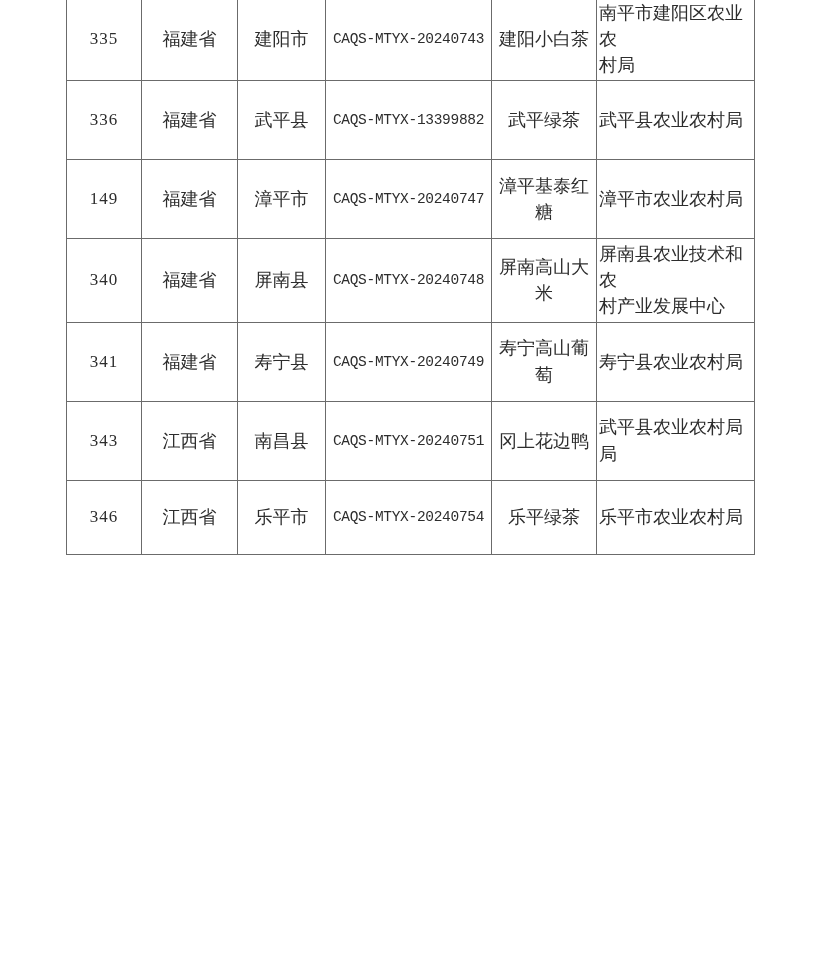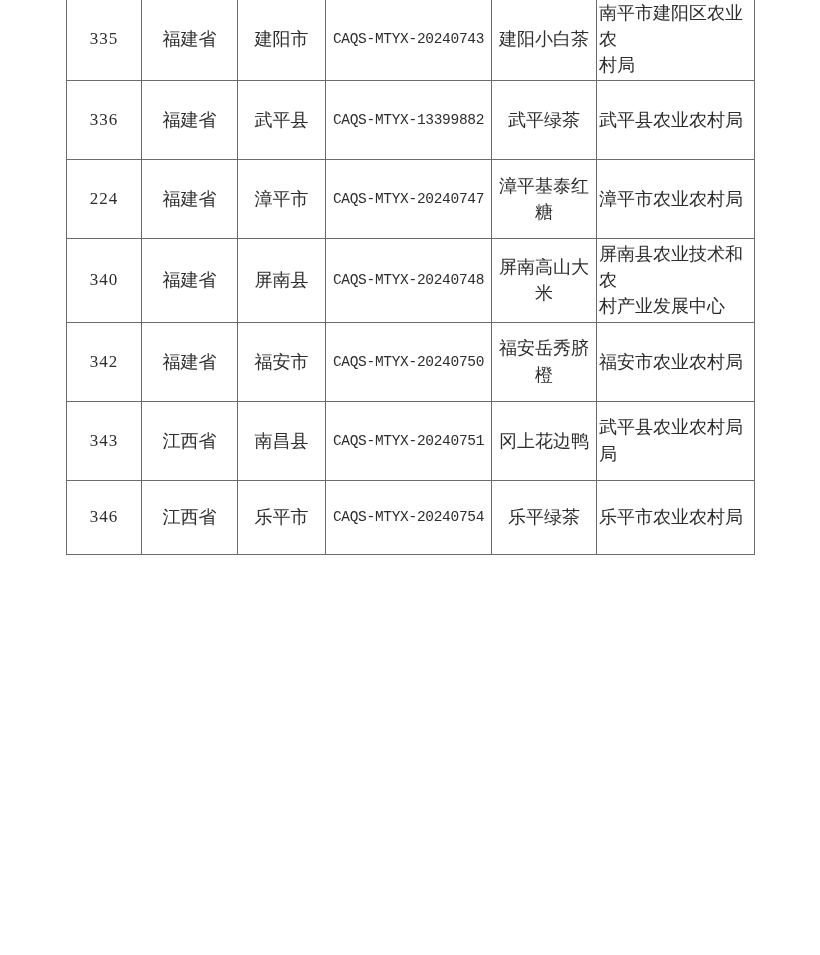--- a/index.html
+++ b/index.html
@@ -70,47 +70,47 @@
     <td class="col-prov cn">福建省</td>
     <td class="col-city cn">武平县</td>
     <td class="col-code">CAQS-MTYX-13399882</td>
     <td class="col-prod cn">武平绿茶</td>
     <td class="col-auth cn pre">武平县农业农村局</td>
   </tr>
 
 
 
   <tr>
-    <td class="col-no">224</td>
+    <td class="col-no">149</td>
     <td class="col-prov cn">福建省</td>
     <td class="col-city cn">漳平市</td>
     <td class="col-code">CAQS-MTYX-20240747</td>
     <td class="col-prod cn">漳平基泰红糖</td>
     <td class="col-auth cn pre">漳平市农业农村局</td>
   </tr>
 
   <tr>
     <td class="col-no">340</td>
     <td class="col-prov cn">福建省</td>
     <td class="col-city cn">屏南县</td>
     <td class="col-code">CAQS-MTYX-20240748</td>
     <td class="col-prod cn">屏南高山大米</td>
     <td class="col-auth cn pre">屏南县农业技术和农
 村产业发展中心</td>
   </tr>
 
+  <tr>
+    <td class="col-no">341</td>
+    <td class="col-prov cn">福建省</td>
+    <td class="col-city cn">寿宁县</td>
+    <td class="col-code">CAQS-MTYX-20240749</td>
+    <td class="col-prod cn">寿宁高山葡萄</td>
+    <td class="col-auth cn pre">寿宁县农业农村局</td>
+  </tr>
 
-  <tr>
-    <td class="col-no">342</td>
-    <td class="col-prov cn">福建省</td>
-    <td class="col-city cn">福安市</td>
-    <td class="col-code">CAQS-MTYX-20240750</td>
-    <td class="col-prod cn">福安岳秀脐橙</td>
-    <td class="col-auth cn pre">福安市农业农村局</td>
-  </tr>
 
   <tr>
     <td class="col-no">343</td>
     <td class="col-prov cn">江西省</td>
     <td class="col-city cn">南昌县</td>
     <td class="col-code">CAQS-MTYX-20240751</td>
     <td class="col-prod cn">冈上花边鸭</td>
     <td class="col-auth cn pre">武平县农业农村局
 局</td>
   </tr>

